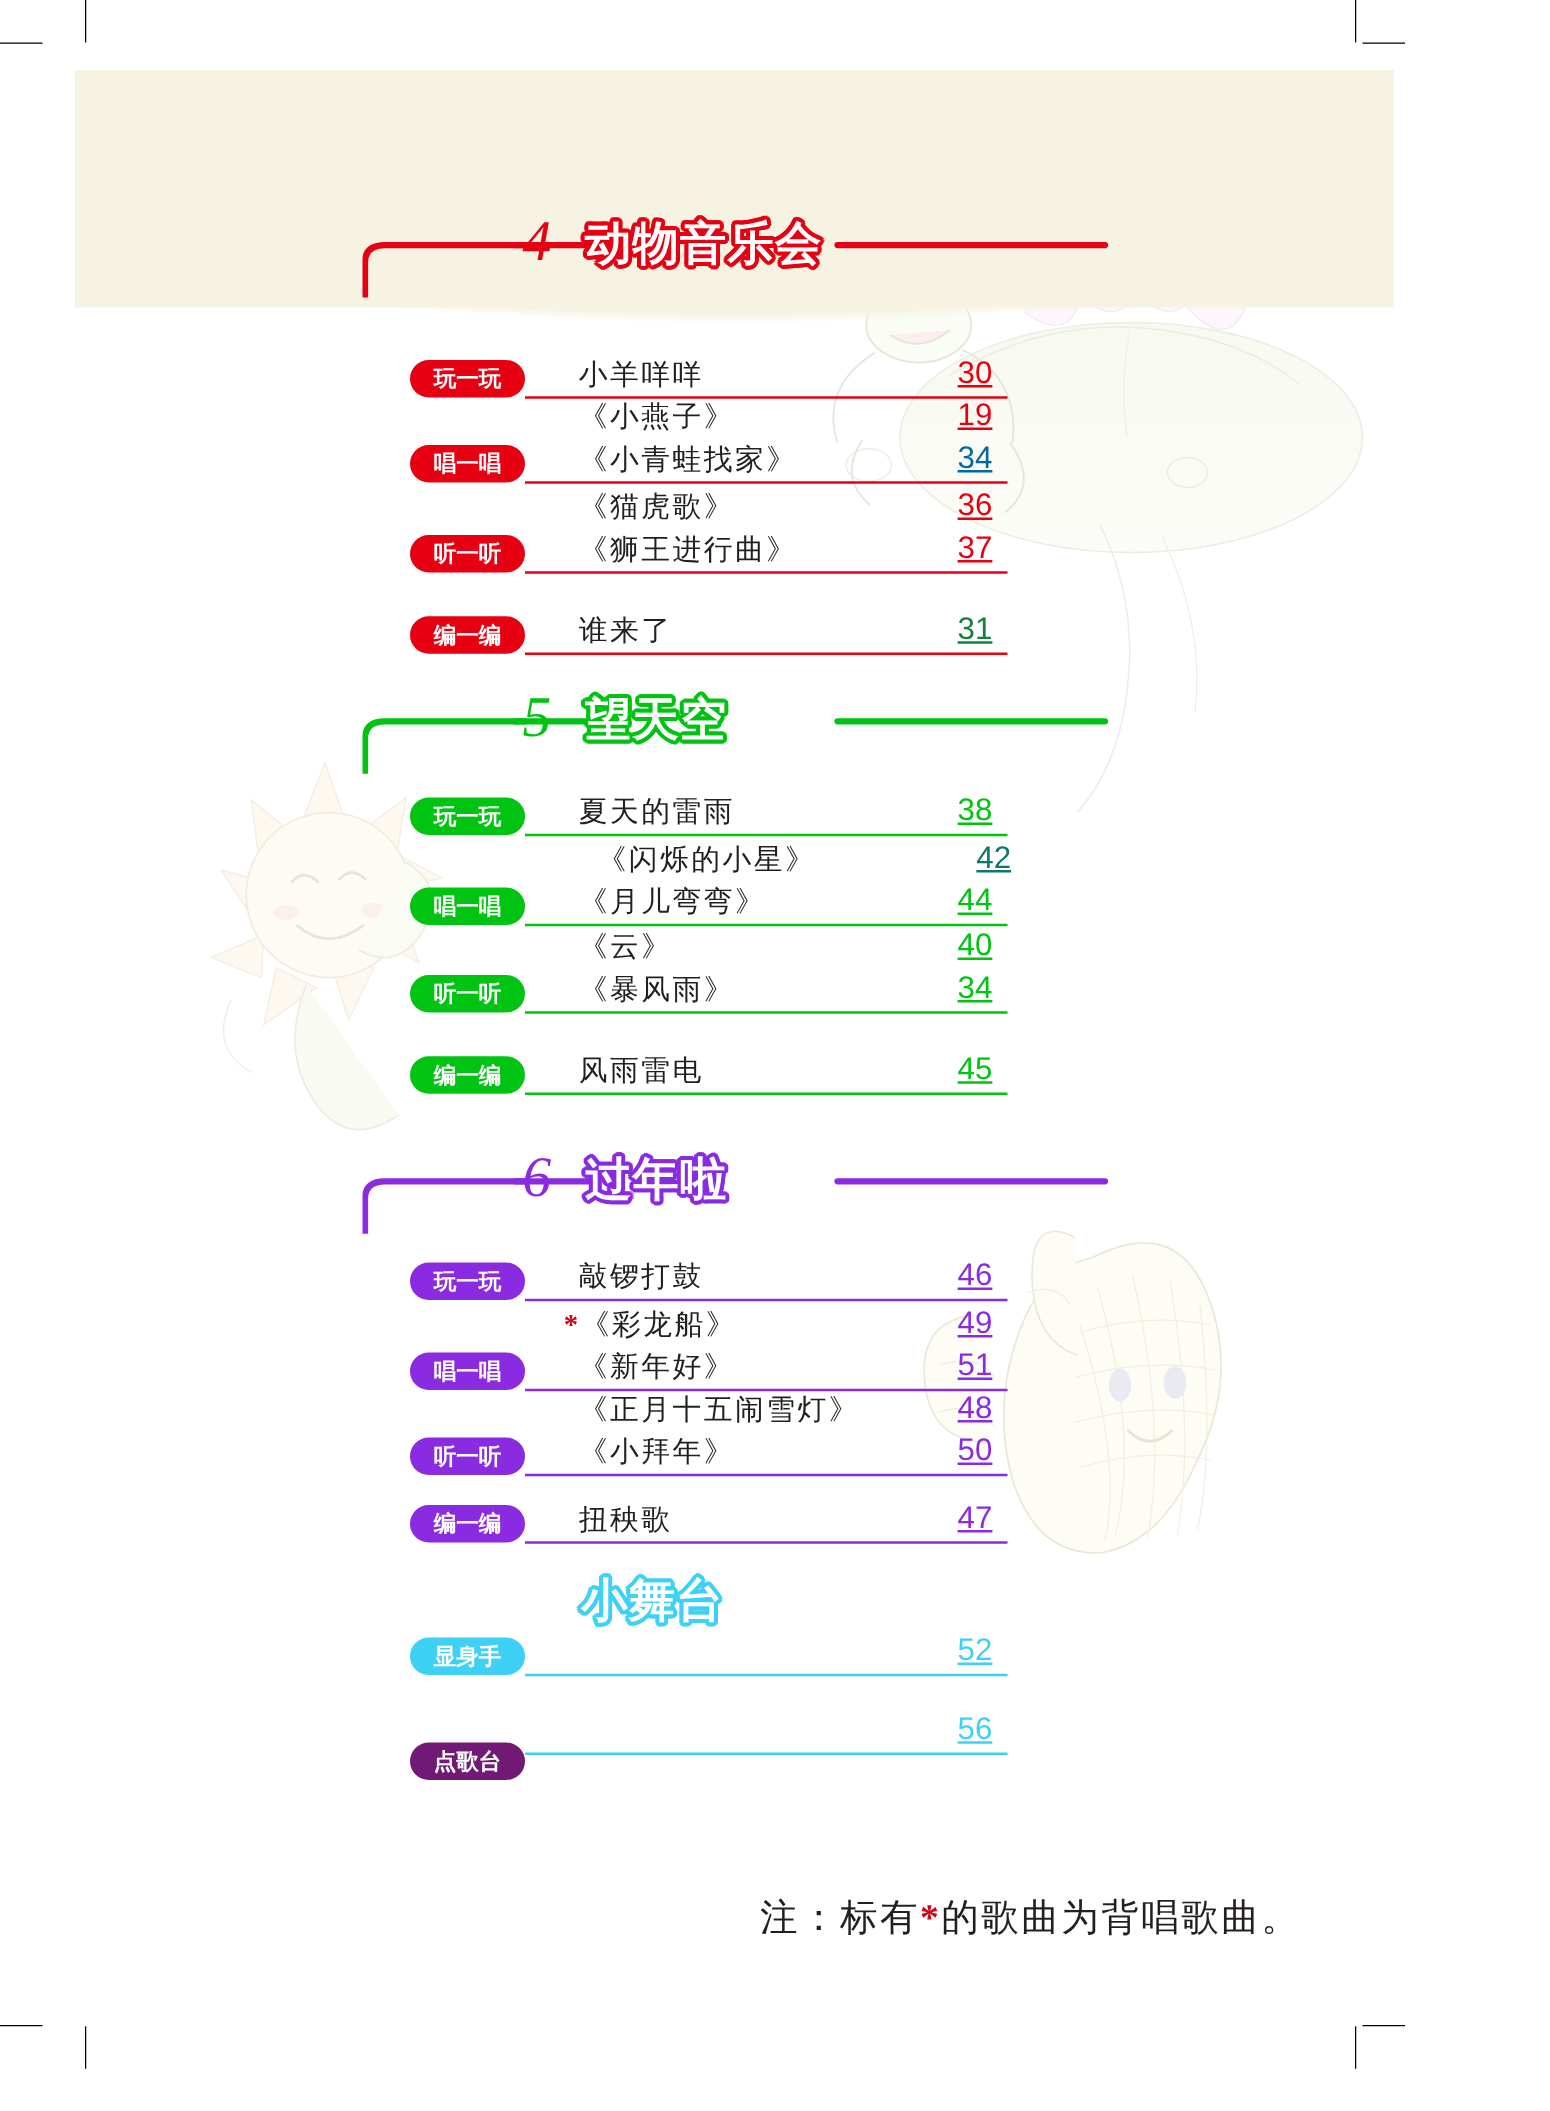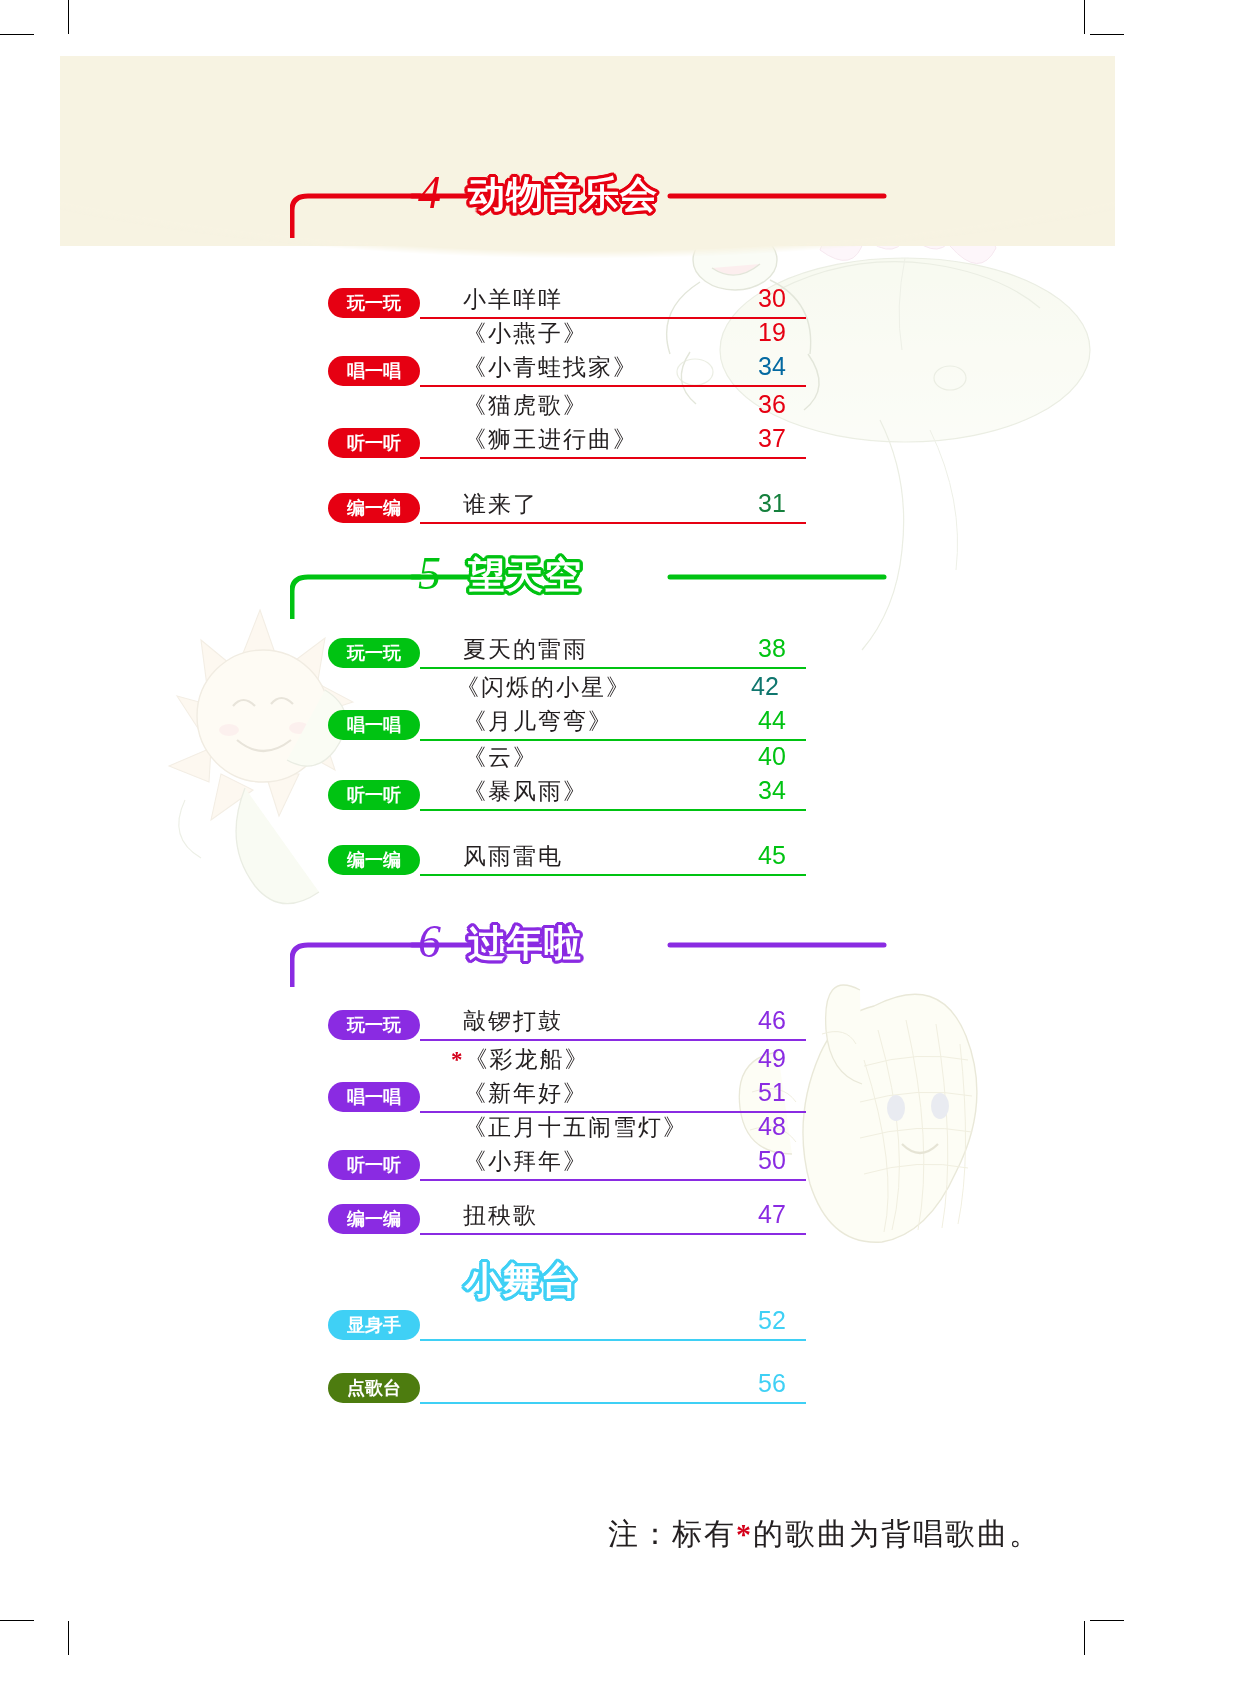--- a/index.html
+++ b/index.html
@@ -57,23 +57,24 @@
     font-size:18px;font-weight:bold;color:#fff;letter-spacing:0px;
     box-sizing:border-box;
   }
   .rule{position:absolute;left:92px;height:2px;width:378px;top:33px;}
   .song{
     position:absolute;left:135px;top:0;
     font-size:23px;letter-spacing:2px;color:#231f20;white-space:nowrap;
   }
   .song .star{color:#d4001a;font-weight:bold;}
   .pg{
-    position:absolute;left:430px;top:0;width:44px;text-align:left;
+    position:absolute;left:430px;top:0;width:44px;text-align:center;
     font-family:"Liberation Sans","DejaVu Sans",sans-serif;
     font-size:25px;
+    text-decoration:underline;
   }
 
   
   .stage-title{
     position:absolute;font-family:"DejaVu Sans","Liberation Sans",sans-serif;
     font-weight:bold;font-size:37px;color:#fff;letter-spacing:1px;line-height:1;
   }
 
   .note{
     position:absolute;font-size:30px;color:#231f20;letter-spacing:2px;
@@ -234,21 +235,21 @@
       </svg>
       <div class="unit-num" style="left: 128px; top: -6px; color: rgb(0, 195, 18);">5</div>
       <div class="unit-title" style="left: 178px; top: 0px; text-shadow: rgb(0, 195, 18) 3.2px 0px 0px, rgb(0, 195, 18) 2.92px 1.3px 0px, rgb(0, 195, 18) 2.14px 2.38px 0px, rgb(0, 195, 18) 0.99px 3.04px 0px, rgb(0, 195, 18) -0.33px 3.18px 0px, rgb(0, 195, 18) -1.6px 2.77px 0px, rgb(0, 195, 18) -2.59px 1.88px 0px, rgb(0, 195, 18) -3.13px 0.67px 0px, rgb(0, 195, 18) -3.13px -0.67px 0px, rgb(0, 195, 18) -2.59px -1.88px 0px, rgb(0, 195, 18) -1.6px -2.77px 0px, rgb(0, 195, 18) -0.33px -3.18px 0px, rgb(0, 195, 18) 0.99px -3.04px 0px, rgb(0, 195, 18) 2.14px -2.38px 0px, rgb(0, 195, 18) 2.92px -1.3px 0px;">望天空</div>
     </div>
     <div class="row" style="left: 328px; top: 634px; width: 478px;">
       <div class="pill" style="background: rgb(0, 195, 18);">玩一玩</div>
       <div class="rule" style="background: rgb(0, 195, 18); left: 92px; width: 386px;"></div>
       <div class="song">夏天的雷雨</div>
       <div class="pg" style="color: rgb(0, 195, 18); left: 430px;">38</div>
     </div>
-    <div class="row" style="left: 321px; top: 672px; width: 478px;">
+    <div class="row" style="left: 343px; top: 672px; width: 478px;">
       <div class="song">《闪烁的小星》</div>
       <div class="pg" style="color: #0f766e; left: 430px;">42</div>
     </div>
     <div class="row" style="left: 328px; top: 706px; width: 478px;">
       <div class="pill" style="background: rgb(0, 195, 18);">唱一唱</div>
       <div class="rule" style="background: rgb(0, 195, 18); left: 92px; width: 386px;"></div>
       <div class="song">《月儿弯弯》</div>
       <div class="pg" style="color: rgb(0, 195, 18); left: 430px;">44</div>
     </div>
     <div class="row" style="left: 328px; top: 742px; width: 478px;">
@@ -309,21 +310,21 @@
       <div class="song">扭秧歌</div>
       <div class="pg" style="color: rgb(138, 43, 226); left: 430px;">47</div>
     </div>
     <div class="stage-title" style="left: 465px; top: 1262px; text-shadow: rgb(63, 208, 245) 3.2px 0px 0px, rgb(63, 208, 245) 2.92px 1.3px 0px, rgb(63, 208, 245) 2.14px 2.38px 0px, rgb(63, 208, 245) 0.99px 3.04px 0px, rgb(63, 208, 245) -0.33px 3.18px 0px, rgb(63, 208, 245) -1.6px 2.77px 0px, rgb(63, 208, 245) -2.59px 1.88px 0px, rgb(63, 208, 245) -3.13px 0.67px 0px, rgb(63, 208, 245) -3.13px -0.67px 0px, rgb(63, 208, 245) -2.59px -1.88px 0px, rgb(63, 208, 245) -1.6px -2.77px 0px, rgb(63, 208, 245) -0.33px -3.18px 0px, rgb(63, 208, 245) 0.99px -3.04px 0px, rgb(63, 208, 245) 2.14px -2.38px 0px, rgb(63, 208, 245) 2.92px -1.3px 0px;">小舞台</div>
     <div class="row" style="left: 328px; top: 1306px; width: 478px;">
       <div class="pill" style="background: rgb(63, 208, 245);">显身手</div>
       <div class="rule" style="background: rgb(63, 208, 245); left: 92px; width: 386px;"></div>
       <div class="pg" style="color: rgb(63, 208, 245); left: 430px;">52</div>
     </div>
     <div class="row" style="left: 328px; top: 1369px; width: 478px;">
-      <div class="pill" style="background: #4d7c0f;">点歌台</div>
+      <div class="pill" style="background: #701a75; margin-top: 21px;">点歌台</div>
       <div class="rule" style="background: rgb(63, 208, 245); left: 92px; width: 386px;"></div>
       <div class="pg" style="color: rgb(63, 208, 245); left: 430px;">56</div>
     </div>
   </div>
 
 <div class="note" style="left:608px;top:1514px;">
   <span>注：标有</span><span class="star">*</span><span>的歌曲为背唱歌曲。</span>
 </div>
 
 </body></html>

